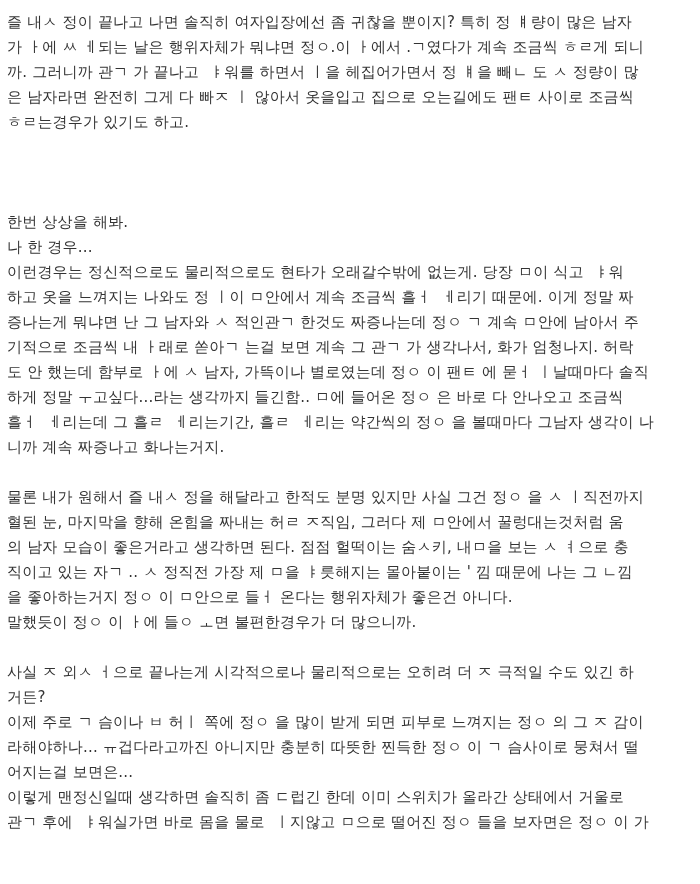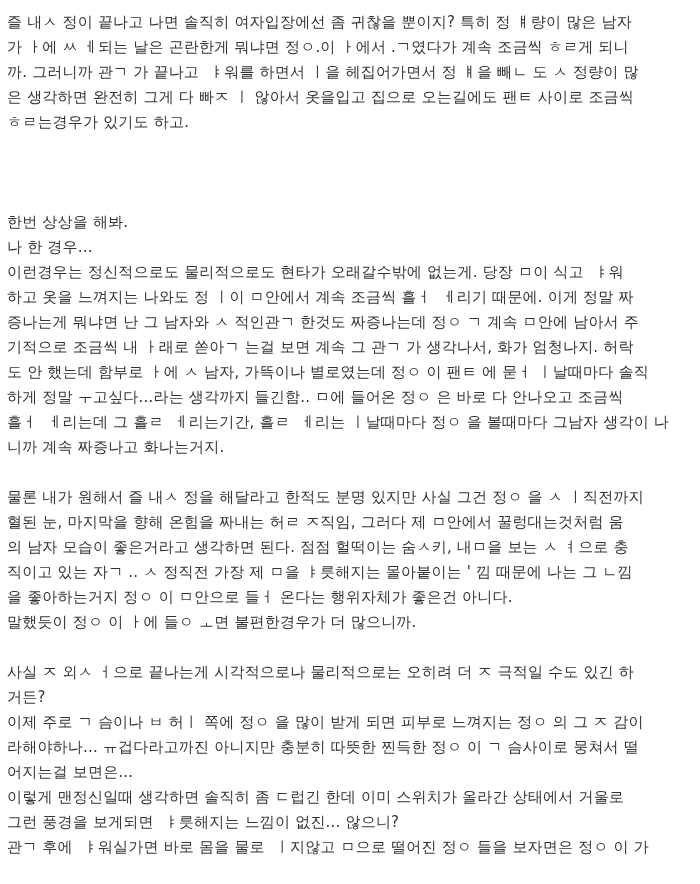--- a/index.html
+++ b/index.html
@@ -26,47 +26,46 @@
       overflow: hidden;
       letter-spacing: 0.2px;
     }
   </style>
 </head>
 <body>
 
 <div class="page">
   <div class="doc">
     <div class="line">즐 내ㅅ 정이 끝나고 나면 솔직히 여자입장에선 좀 귀찮을 뿐이지? 특히 정 ㅒ량이 많은 남자</div>
-    <div class="line">가 ㅏ에 ㅆ ㅔ되는 날은 곤란한게 뭐냐면 정ㅇ.이 ㅏ에서 .ㄱ였다가 계속 조금씩 ㅎㄹ게 되니</div>
+    <div class="line">가 ㅏ에 ㅆ ㅔ되는 날은 행위자체가 뭐냐면 정ㅇ.이 ㅏ에서 .ㄱ였다가 계속 조금씩 ㅎㄹ게 되니</div>
     <div class="line">까. 그러니까 관ㄱ 가 끝나고  ㅑ워를 하면서 ㅣ을 헤집어가면서 정 ㅒ을 빼ㄴ 도 ㅅ 정량이 많</div>
-    <div class="line">은 생각하면 완전히 그게 다 빠ㅈ ㅣ 않아서 옷을입고 집으로 오는길에도 팬ㅌ 사이로 조금씩</div>
+    <div class="line">은 남자라면 완전히 그게 다 빠ㅈ ㅣ 않아서 옷을입고 집으로 오는길에도 팬ㅌ 사이로 조금씩</div>
     <div class="line">ㅎㄹ는경우가 있기도 하고.</div>
     <div class="line"></div>
     <div class="line"></div>
     <div class="line"></div>
     <div class="line">한번 상상을 해봐.</div>
     <div class="line">나 한 경우...</div>
     <div class="line">이런경우는 정신적으로도 물리적으로도 현타가 오래갈수밖에 없는게. 당장 ㅁ이 식고  ㅑ워</div>
     <div class="line">하고 옷을 느껴지는 나와도 정 ㅣ이 ㅁ안에서 계속 조금씩 흘ㅓ  ㅔ리기 때문에. 이게 정말 짜</div>
     <div class="line">증나는게 뭐냐면 난 그 남자와 ㅅ 적인관ㄱ 한것도 짜증나는데 정ㅇ ㄱ 계속 ㅁ안에 남아서 주</div>
     <div class="line">기적으로 조금씩 내 ㅏ래로 쏟아ㄱ 는걸 보면 계속 그 관ㄱ 가 생각나서, 화가 엄청나지. 허락</div>
     <div class="line">도 안 했는데 함부로 ㅏ에 ㅅ 남자, 가뜩이나 별로였는데 정ㅇ 이 팬ㅌ 에 묻ㅓ ㅣ날때마다 솔직</div>
     <div class="line">하게 정말 ㅜ고싶다...라는 생각까지 들긴함.. ㅁ에 들어온 정ㅇ 은 바로 다 안나오고 조금씩</div>
-    <div class="line">흘ㅓ  ㅔ리는데 그 흘ㄹ  ㅔ리는기간, 흘ㄹ  ㅔ리는 ㅣ날때마다 정ㅇ 을 볼때마다 그남자 생각이 나</div>
+    <div class="line">흘ㅓ  ㅔ리는데 그 흘ㄹ  ㅔ리는기간, 흘ㄹ  ㅔ리는 약간씩의 정ㅇ 을 볼때마다 그남자 생각이 나</div>
     <div class="line">니까 계속 짜증나고 화나는거지.</div>
     <div class="line"></div>
     <div class="line">물론 내가 원해서 즐 내ㅅ 정을 해달라고 한적도 분명 있지만 사실 그건 정ㅇ 을 ㅅ ㅣ직전까지</div>
     <div class="line">혈된 눈, 마지막을 향해 온힘을 짜내는 허ㄹ ㅈ직임, 그러다 제 ㅁ안에서 꿀렁대는것처럼 움</div>
     <div class="line">의 남자 모습이 좋은거라고 생각하면 된다. 점점 헐떡이는 숨ㅅ키, 내ㅁ을 보는 ㅅ ㅕ으로 충</div>
     <div class="line">직이고 있는 자ㄱ .. ㅅ 정직전 가장 제 ㅁ을 ㅑ릇해지는 몰아붙이는 ' 낌 때문에 나는 그 ㄴ낌</div>
     <div class="line">을 좋아하는거지 정ㅇ 이 ㅁ안으로 들ㅓ 온다는 행위자체가 좋은건 아니다.</div>
     <div class="line">말했듯이 정ㅇ 이 ㅏ에 들ㅇ ㅗ면 불편한경우가 더 많으니까.</div>
     <div class="line"></div>
     <div class="line">사실 ㅈ 외ㅅ ㅓ으로 끝나는게 시각적으로나 물리적으로는 오히려 더 ㅈ 극적일 수도 있긴 하</div>
     <div class="line">거든?</div>
     <div class="line">이제 주로 ㄱ 슴이나 ㅂ 허ㅣ 쪽에 정ㅇ 을 많이 받게 되면 피부로 느껴지는 정ㅇ 의 그 ㅈ 감이</div>
     <div class="line">라해야하나... ㅠ겁다라고까진 아니지만 충분히 따뜻한 찐득한 정ㅇ 이 ㄱ 슴사이로 뭉쳐서 떨</div>
     <div class="line">어지는걸 보면은...</div>
     <div class="line">이렇게 맨정신일때 생각하면 솔직히 좀 ㄷ럽긴 한데 이미 스위치가 올라간 상태에서 거울로</div>
-    <div class="line">그런 풍경을 보게되면  ㅑ릇해지는 느낌이 없진... 않으니?</div>
     <div class="line">관ㄱ 후에  ㅑ워실가면 바로 몸을 물로  ㅣ지않고 ㅁ으로 떨어진 정ㅇ 들을 보자면은 정ㅇ 이 가</div>
   </div>
 </div>
 
 </body></html>

